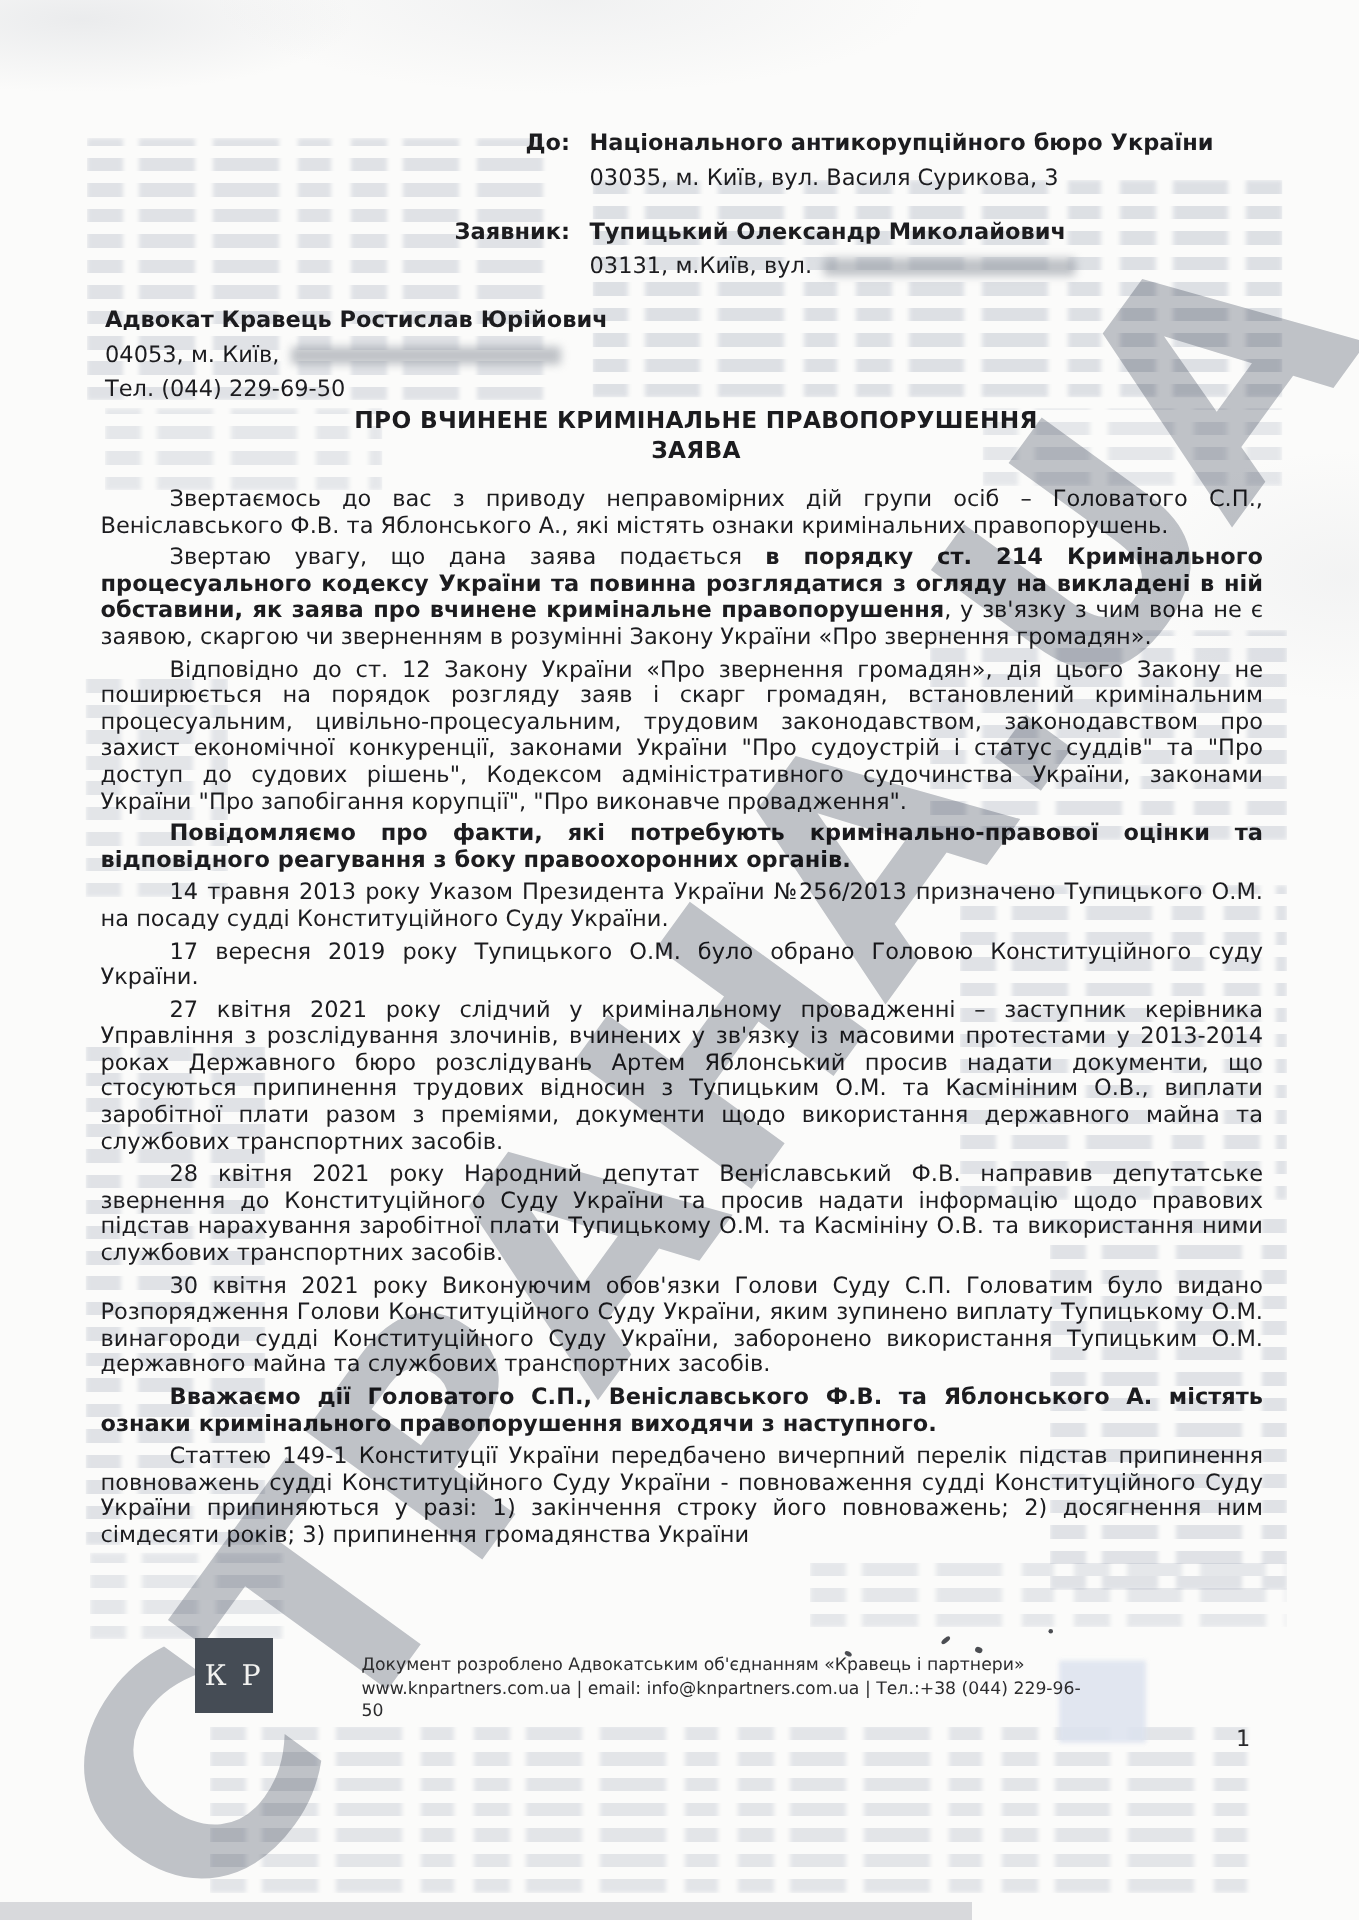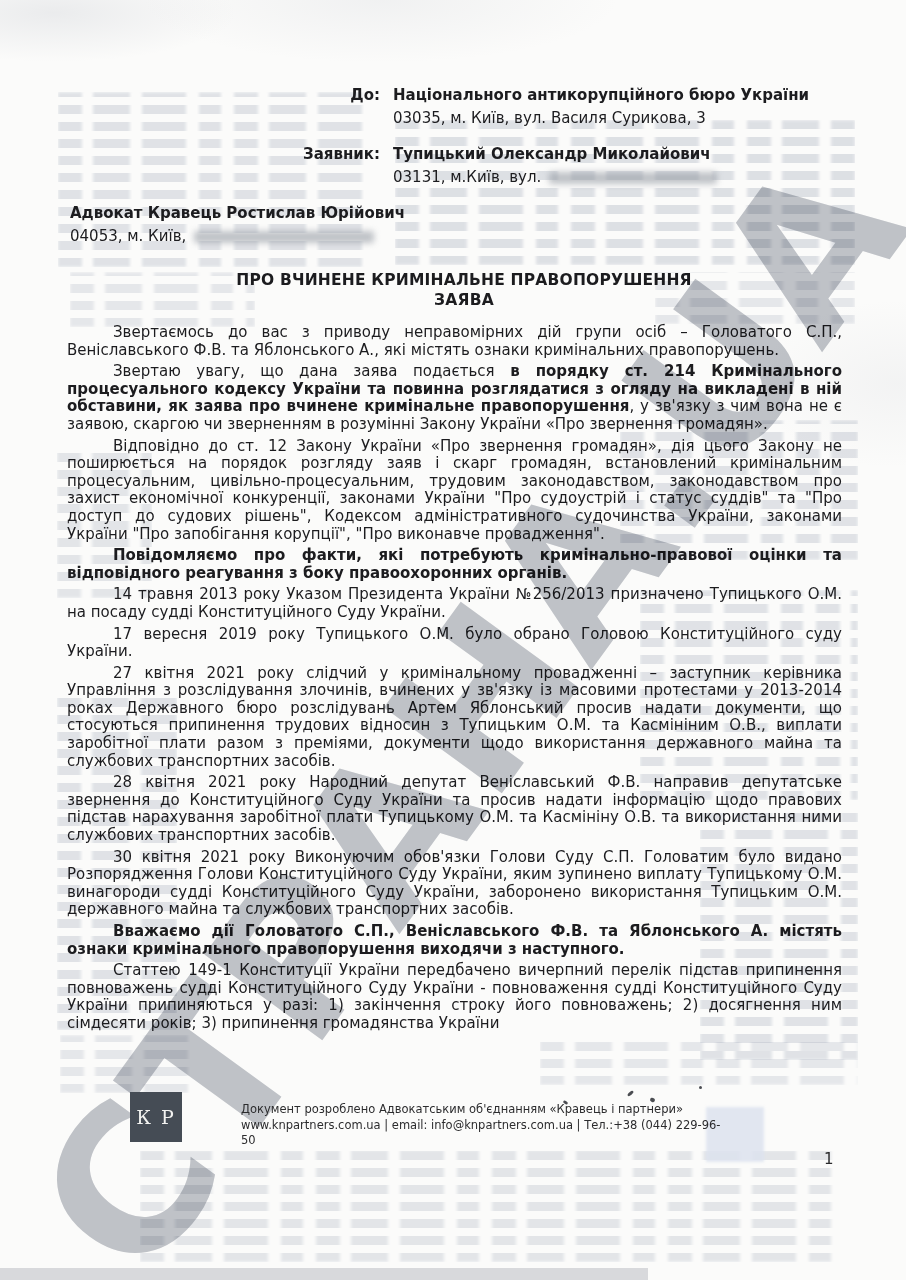--- a/index.html
+++ b/index.html
@@ -103,20 +103,21 @@
         <div class="hdr-label b">Заявник:</div>
         <div class="hdr-val">
           <div class="b">Тупицький Олександр Миколайович</div>
           <div><span>03131, м.Київ, вул.</span><span class="redact"></span></div>
         </div>
       </div>
       <div class="hdr-row">
         <div class="hdr-val">
           <div class="b">Адвокат Кравець Ростислав Юрійович</div>
           <div><span>04053, м. Київ,</span><span class="redact" style="width:180px;"></span></div>
+          <div>Тел. (044) 229-69-50</div>
         </div>
       </div>
     </div>
 
     <div class="title">
       <div>ПРО ВЧИНЕНЕ КРИМІНАЛЬНЕ ПРАВОПОРУШЕННЯ</div>
       <div>ЗАЯВА</div>
     </div>
 
     <div class="body">

